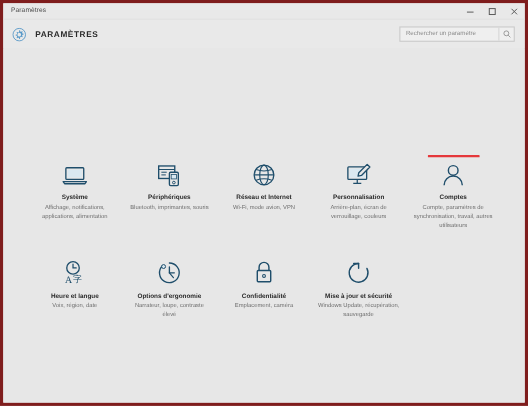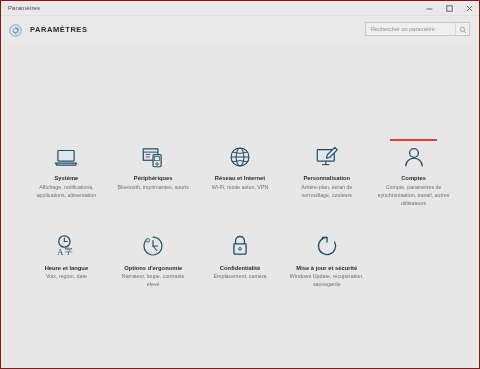--- a/index.html
+++ b/index.html
@@ -14,21 +14,21 @@
     font-family: "Liberation Sans", sans-serif;
     background: #ffffff;
     -webkit-font-smoothing: antialiased;
   }
 
   .window {
     position: relative;
     width: 480px;
     height: 369px;
     background: #e7e7e7;
-    border: 1px solid #7f1d1d;
+    border: 3px solid #7f1d1d;
     display: flex;
     flex-direction: column;
   }
 
   
   .titlebar {
     height: 15px;
     background: #e9e9e9;
     display: flex;
     align-items: center;

